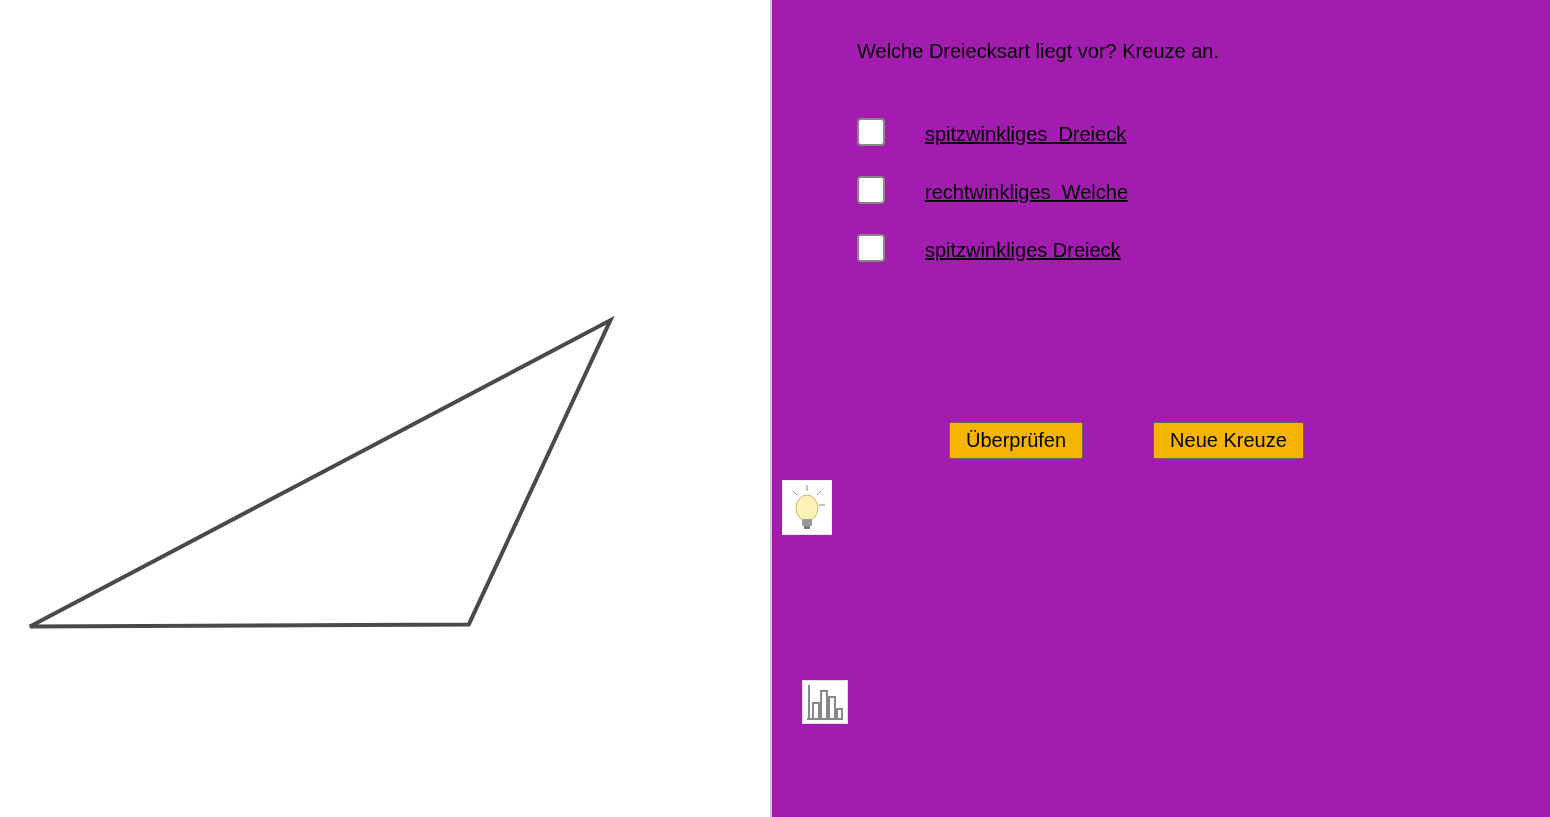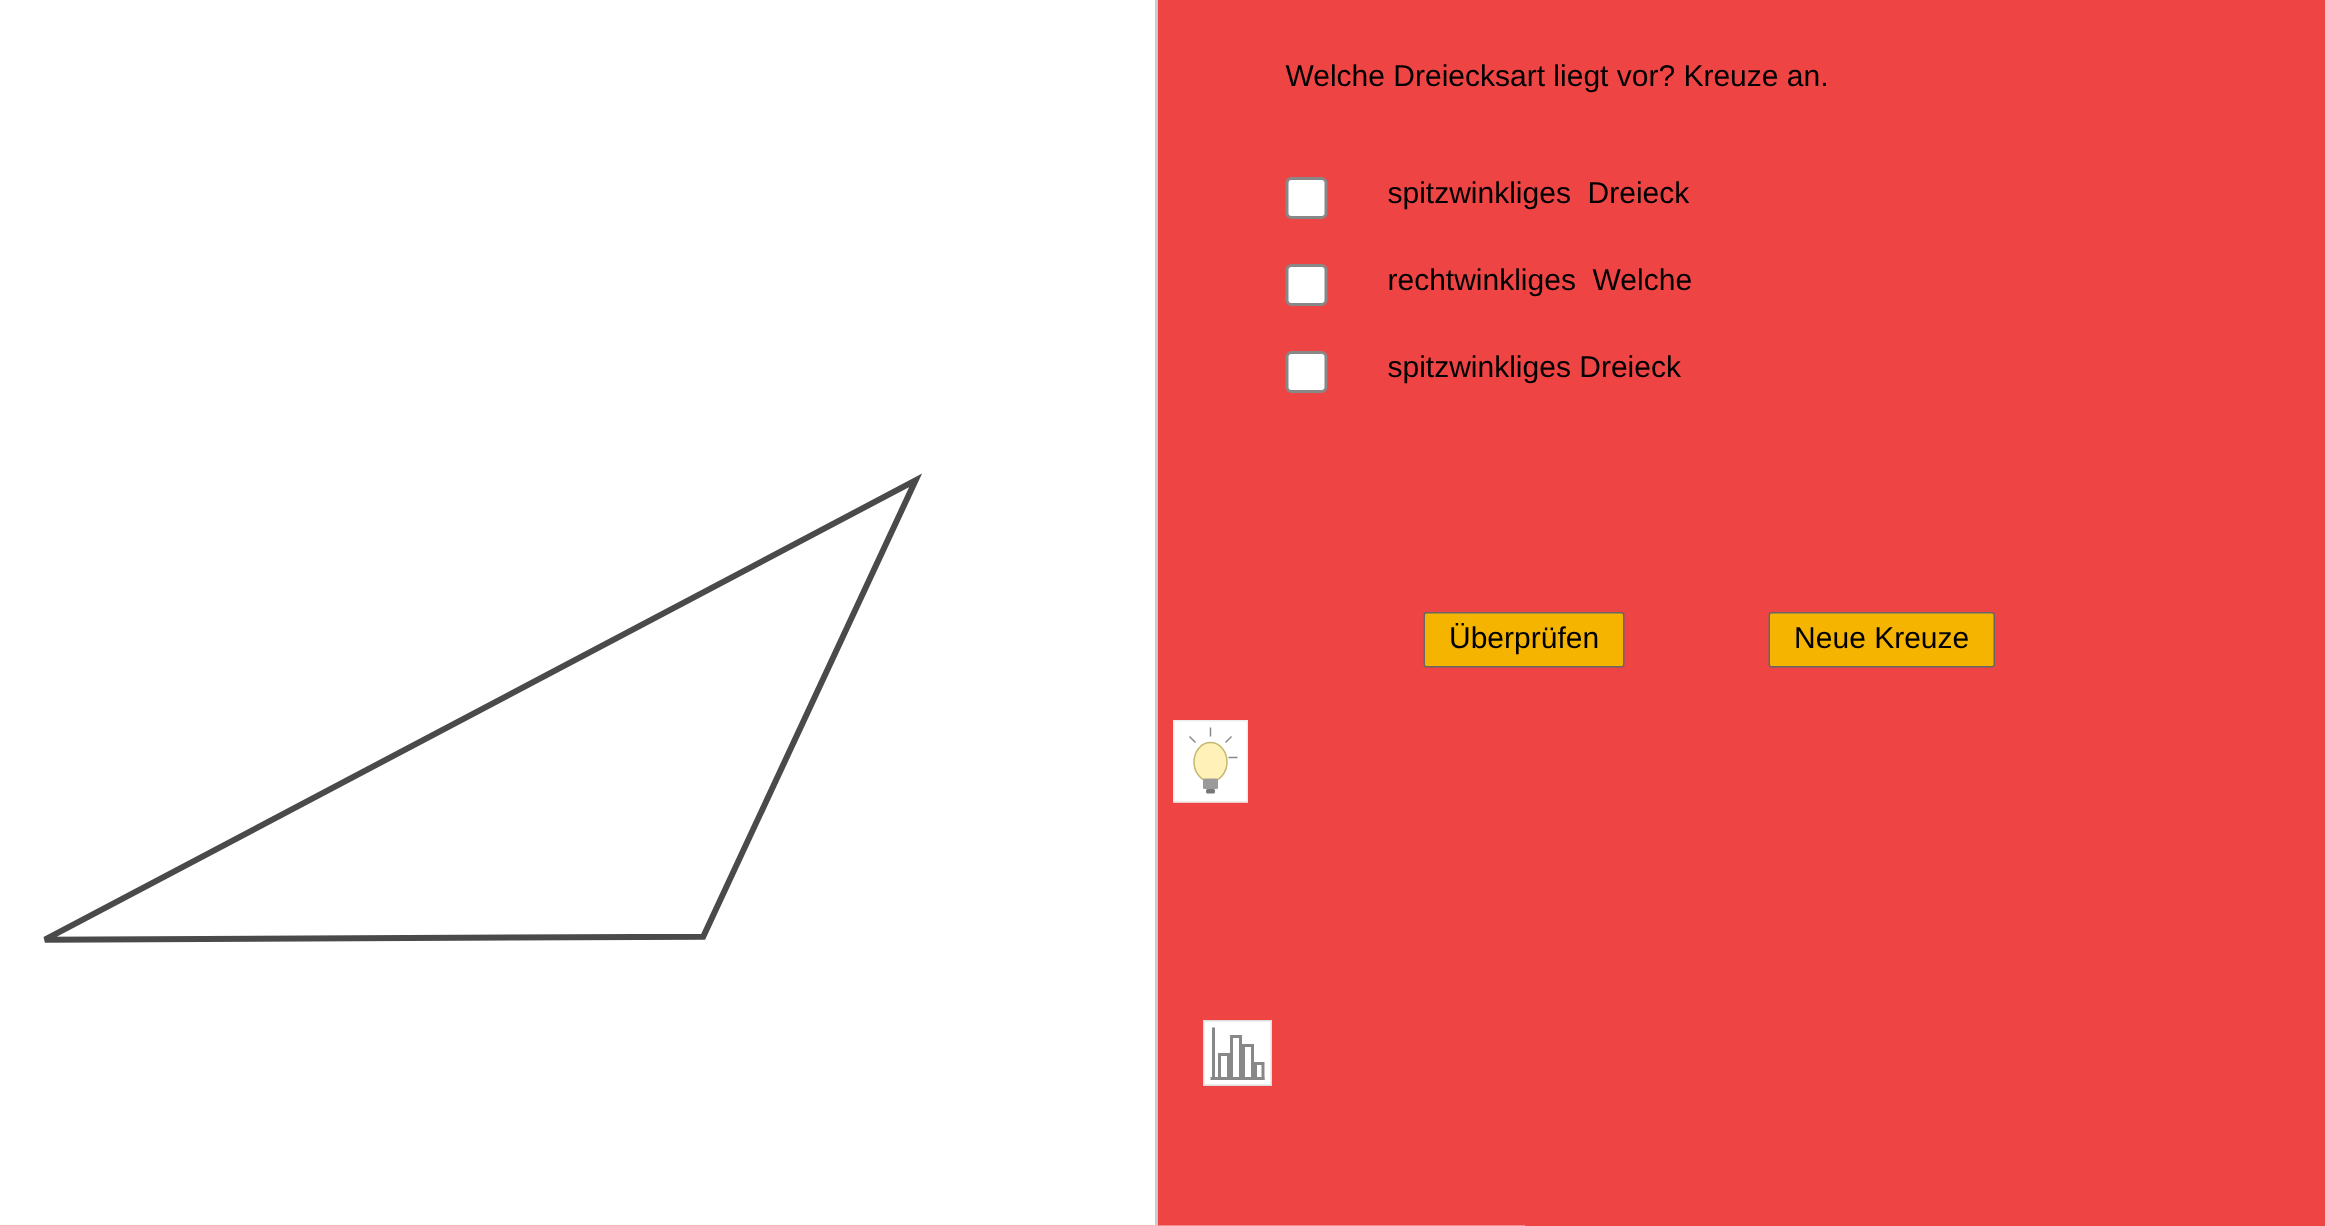--- a/index.html
+++ b/index.html
@@ -14,65 +14,66 @@
     .left-panel {
       width: 772px;
       height: 100%;
       background: #ffffff;
       position: relative;
       border-right: 2px solid #cccccc;
     }
     .right-panel {
       flex: 1;
       height: 100%;
-      background: #ef4444;
+      background: #a21caf;
       position: relative;
       padding: 40px 60px 40px 85px;
     }
     .triangle-svg {
       position: absolute;
       top: 0;
       left: 0;
       width: 100%;
       height: 100%;
     }
     .question {
       font-size: 20px;
       color: #000;
       margin-bottom: 55px;
     }
     .option-row {
       display: flex;
-      align-items: flex-start;
+      align-items: flex-end;
       margin-bottom: 30px;
+      text-decoration: underline;
     }
     .checkbox {
       width: 28px;
       height: 28px;
       border: 2px solid #888888;
       border-radius: 4px;
       background: #ffffff;
       cursor: pointer;
       flex-shrink: 0;
     }
     .option-label {
       font-size: 20px;
       color: #000;
       margin-left: 40px;
       white-space: pre;
     }
     .buttons-row {
       position: absolute;
-      top: 408px;
+      top: 422px;
       left: 0;
       right: 0;
       display: flex;
       justify-content: flex-start;
       padding-left: 177px;
-      gap: 96px;
+      gap: 70px;
     }
     .btn {
       background: #f5b400;
       border: 1px solid #666666;
       font-size: 20px;
       color: #000;
       padding: 6px 16px;
       cursor: pointer;
       border-radius: 2px;
     }

